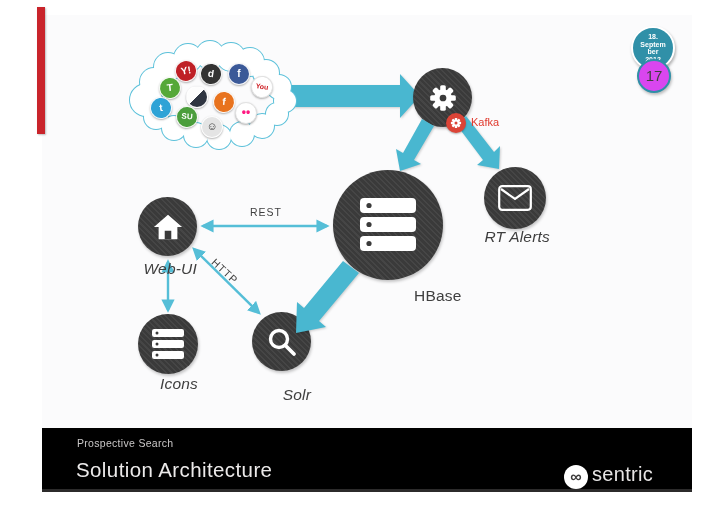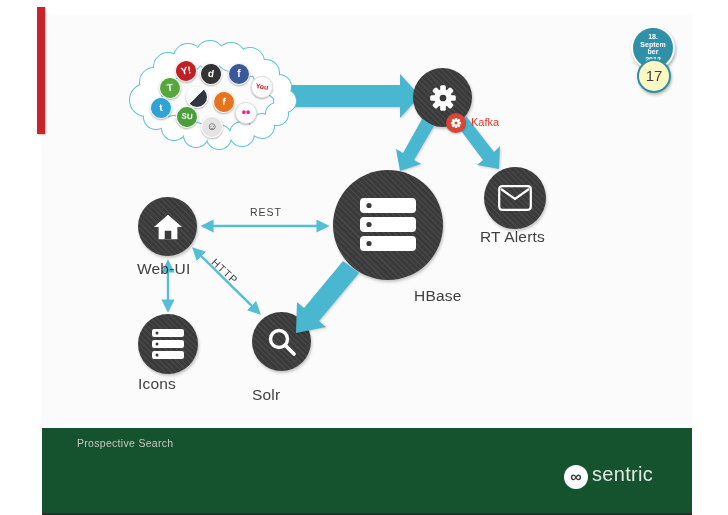--- a/index.html
+++ b/index.html
@@ -16,21 +16,21 @@
   svg.layer { position:absolute; left:0; top:0; }
   .thick-arrow { filter:drop-shadow(1px 1.5px 1px rgba(0,0,0,.18)); }
 
   
   .node { position:absolute; border-radius:50%;
           background:#3a3a3a;
           background-image:repeating-linear-gradient(45deg, rgba(255,255,255,.06) 0 1.5px, rgba(0,0,0,0) 1.5px 4px);
           display:flex; align-items:center; justify-content:center;
           box-shadow:1px 2px 3px rgba(0,0,0,.22); }
   .nlabel { position:absolute; font-size:15.5px; color:#3f3f3f; letter-spacing:.2px; }
-  .center { text-align:left; }
+  .center { text-align:right;font-style:italic; }
 
   
   .si { position:absolute; width:22px; height:22px; border-radius:50%;
         color:#fff; font-weight:bold; font-size:10px; line-height:19px; text-align:center;
         border:1.5px solid rgba(255,255,255,.95); box-shadow:0 1px 2px rgba(0,0,0,.3); }
 
   
   .elabel { position:absolute; font-size:10.5px; color:#3f3f3f; letter-spacing:1px; text-align:center; }
 
   
@@ -38,32 +38,32 @@
                  border-radius:50%; background:#dc4437; display:flex; align-items:center;
                  justify-content:center; box-shadow:0 1px 2px rgba(0,0,0,.3); }
   .kafka-label { position:absolute; left:471px; top:116px; font-size:11px; font-weight:normal; color:#e0392d; }
 
   
   .badge-date { position:absolute; left:631px; top:26px; width:44px; height:44px; border-radius:50%;
                 background:#3090a8; border:2px solid #fff; box-shadow:1px 2px 3px rgba(0,0,0,.3);
                 color:#fff; font-size:7px; font-weight:bold; line-height:7.5px;
                 text-align:center; white-space:pre-line; padding-top:5px; }
   .badge-num { position:absolute; left:637px; top:59px; width:34px; height:34px; border-radius:50%;
-               background:#fef9c3; border:2.5px solid #2f8fa7; color:#3f3f3f;
+               background:#d946ef; border:2.5px solid #2f8fa7; color:#3f3f3f;
                font-size:15px; line-height:29px; text-align:center;
                box-shadow:1px 2px 3px rgba(0,0,0,.25); }
 
   
   .credits { position:absolute; left:420px; top:412px; width:220px; text-align:right;
              font-size:9px; color:#4b4b4b; }
   .credits .lnk { text-decoration:underline; color:#4b4b4b; cursor:pointer; }
 
   
-  .footer { position:absolute; left:42px; top:428px; width:650px; height:88px;
-            background:#14532d; border-bottom:3px solid #2c2b2b; }
+  .footer { position:absolute; left:42px; top:428px; width:650px; height:64px;
+            background:#000000; border-bottom:3px solid #2c2b2b; }
   .kicker { position:absolute; left:35px; top:9px; font-size:10.5px; color:#c9c7c7; letter-spacing:.3px; }
   .title  { position:absolute; left:34px; top:30px; font-size:20.5px; color:#eceaea; letter-spacing:.4px; }
   .brand-logo { position:absolute; left:522px; top:37px; width:24px; height:24px; border-radius:50%;
                 background:#fff; color:#3b3a3a; font-size:16px; font-weight:bold;
                 line-height:23px; text-align:center; }
   .brand-name { position:absolute; left:550px; top:35px; font-size:20px; color:#e7e5e5; letter-spacing:.3px; }
 </style>
 </head>
 <body>
 
@@ -244,17 +244,18 @@
 
   <div class="badge-date">18.
 Septem
 ber
 2012</div>
   <div class="badge-num">17</div>
 
 
   <div class="footer">
     <div class="kicker">Prospective Search</div>
+    <div class="title">Solution Architecture</div>
     <div class="brand-logo">∞</div>
     <div class="brand-name">sentric</div>
   </div>
 
 </div>
 
 </body></html>

